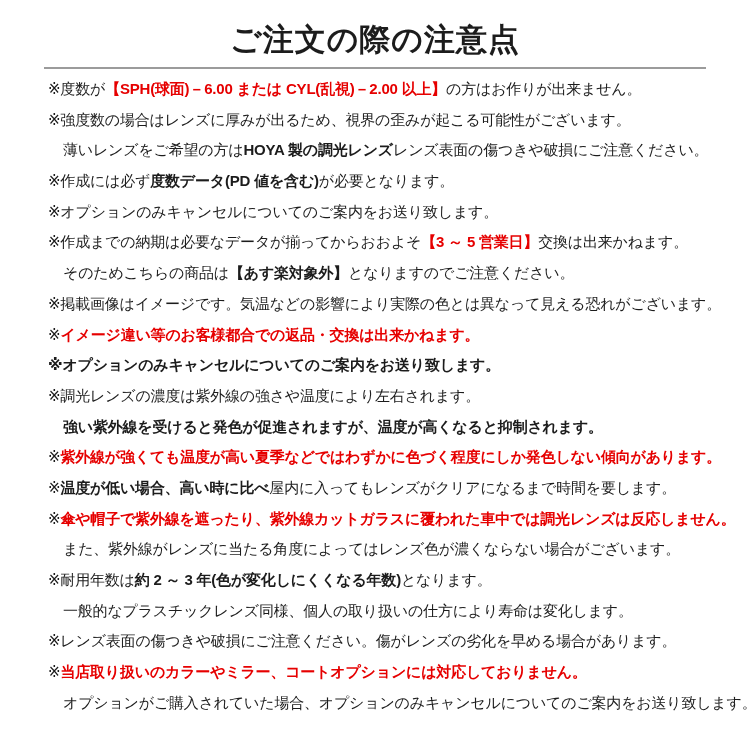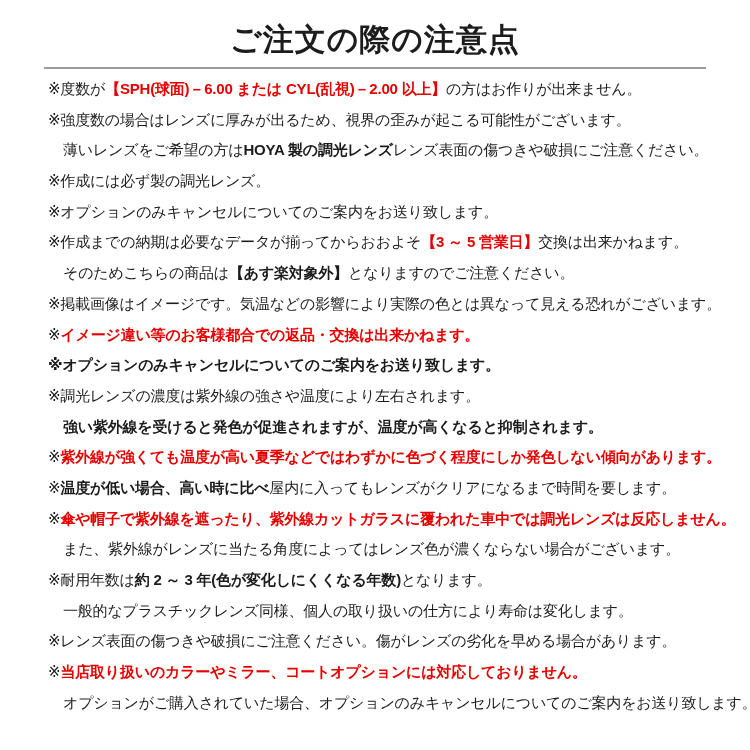--- a/index.html
+++ b/index.html
@@ -70,21 +70,22 @@
       <div class="line">
         <span class="seg">※強度数の場合はレンズに厚みが出るため、視界の歪みが起こる可能性がございます。</span>
       </div>
       <div class="line indent">
         <span class="seg">薄いレンズをご希望の方は </span>
         <span class="seg bold">HOYA 製の調光レンズ</span>
         <span class="seg">レンズ表面の傷つきや破損にご注意ください。</span>
       </div>
       <div class="line">
         <span class="seg">※作成には必ず</span>
-        <span class="seg">製の調光レンズ。</span>
+        <span class="seg bold">度数データ(PD 値を含む)</span>
+        <span class="seg">が必要となります。</span>
       </div>
       <div class="line">
         <span class="seg">※オプションのみキャンセルについてのご案内をお送り致します。</span>
       </div>
       <div class="line">
         <span class="seg">※作成までの納期は必要なデータが揃ってからおおよそ</span>
         <span class="seg bold red">【3 ～ 5 営業日】</span>
         <span class="seg">交換は出来かねます。</span>
       </div>
       <div class="line indent">

